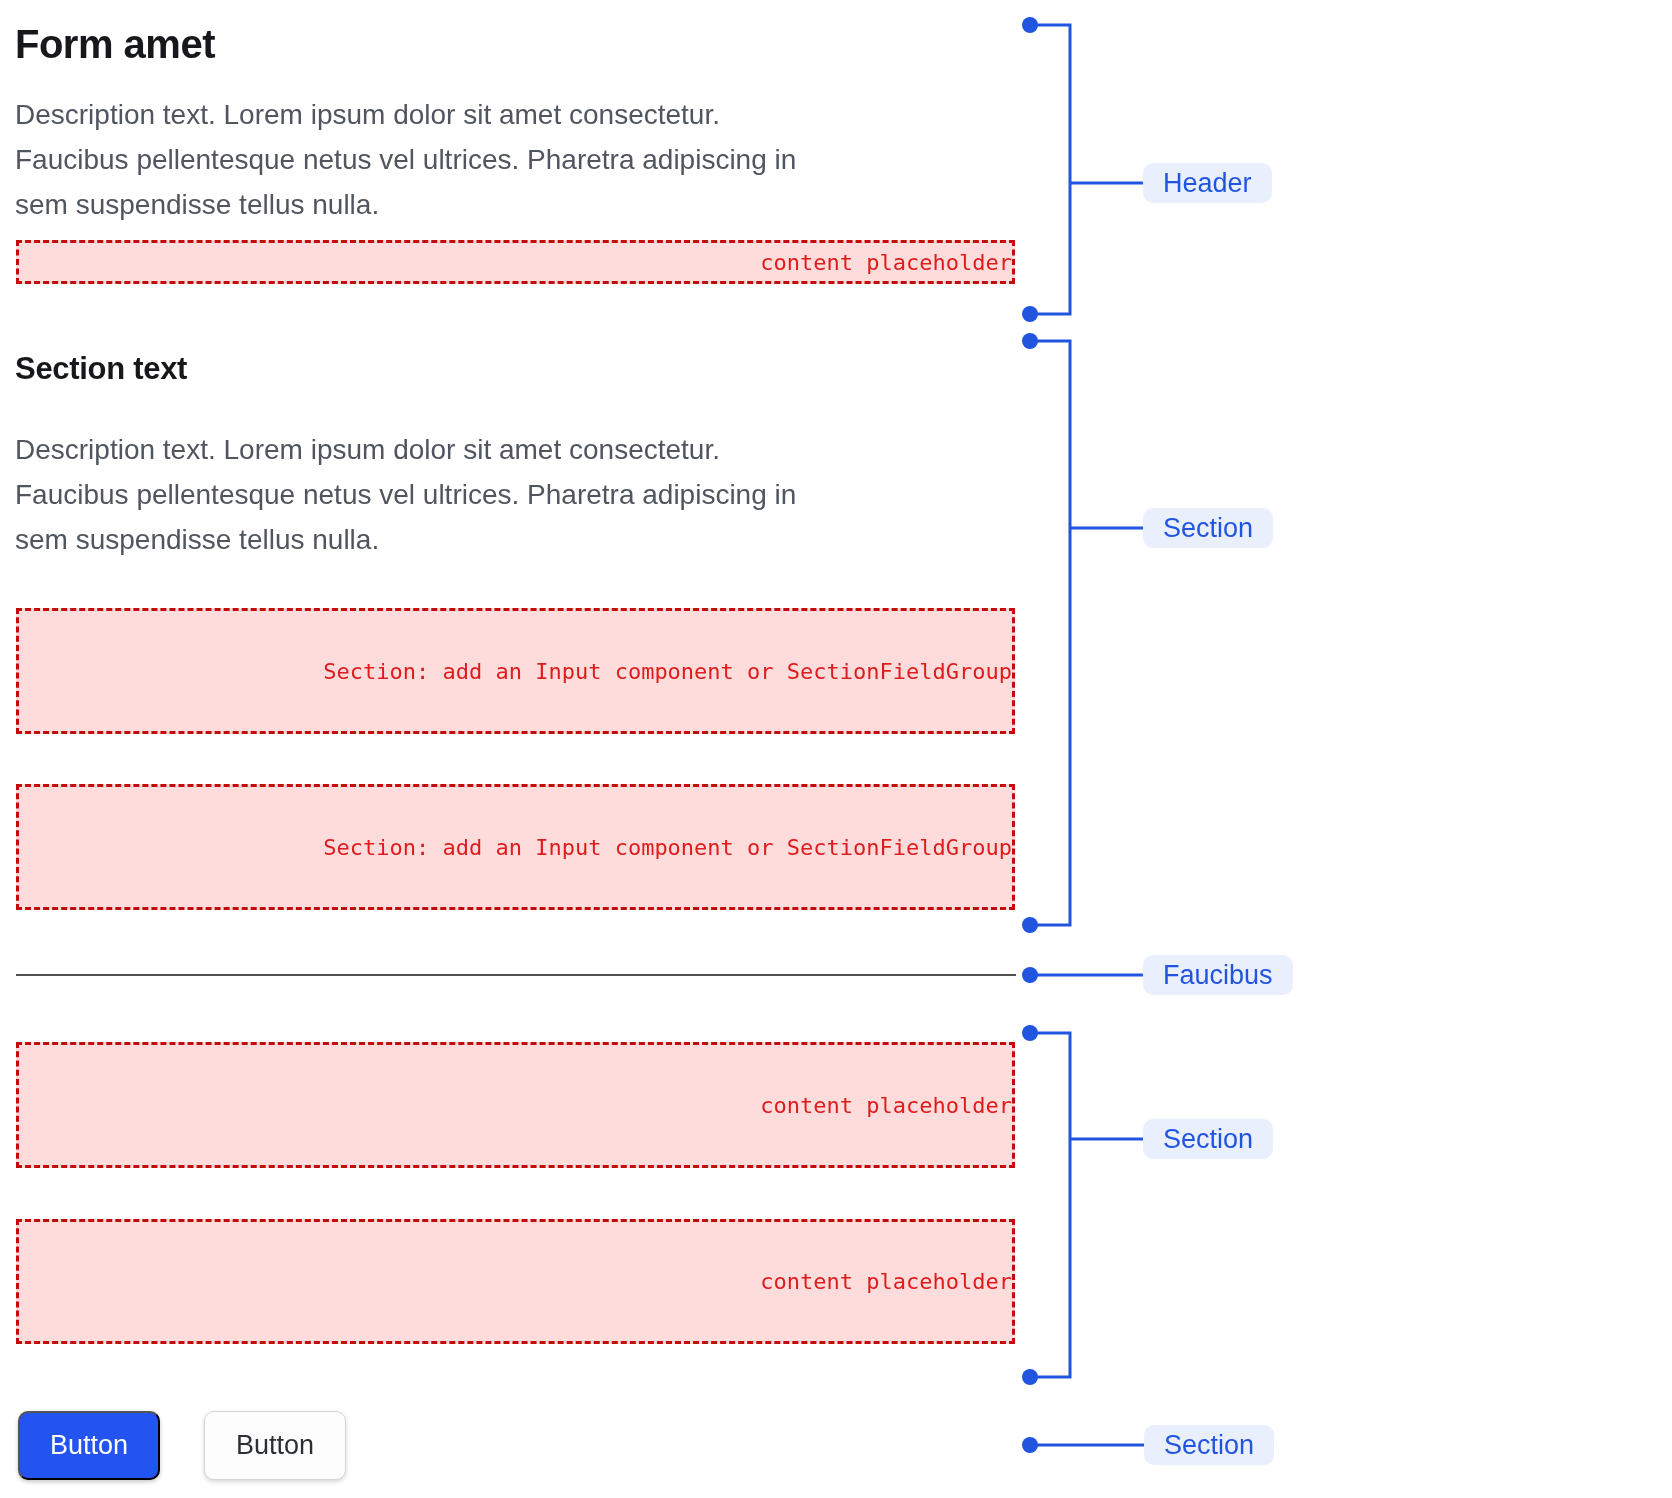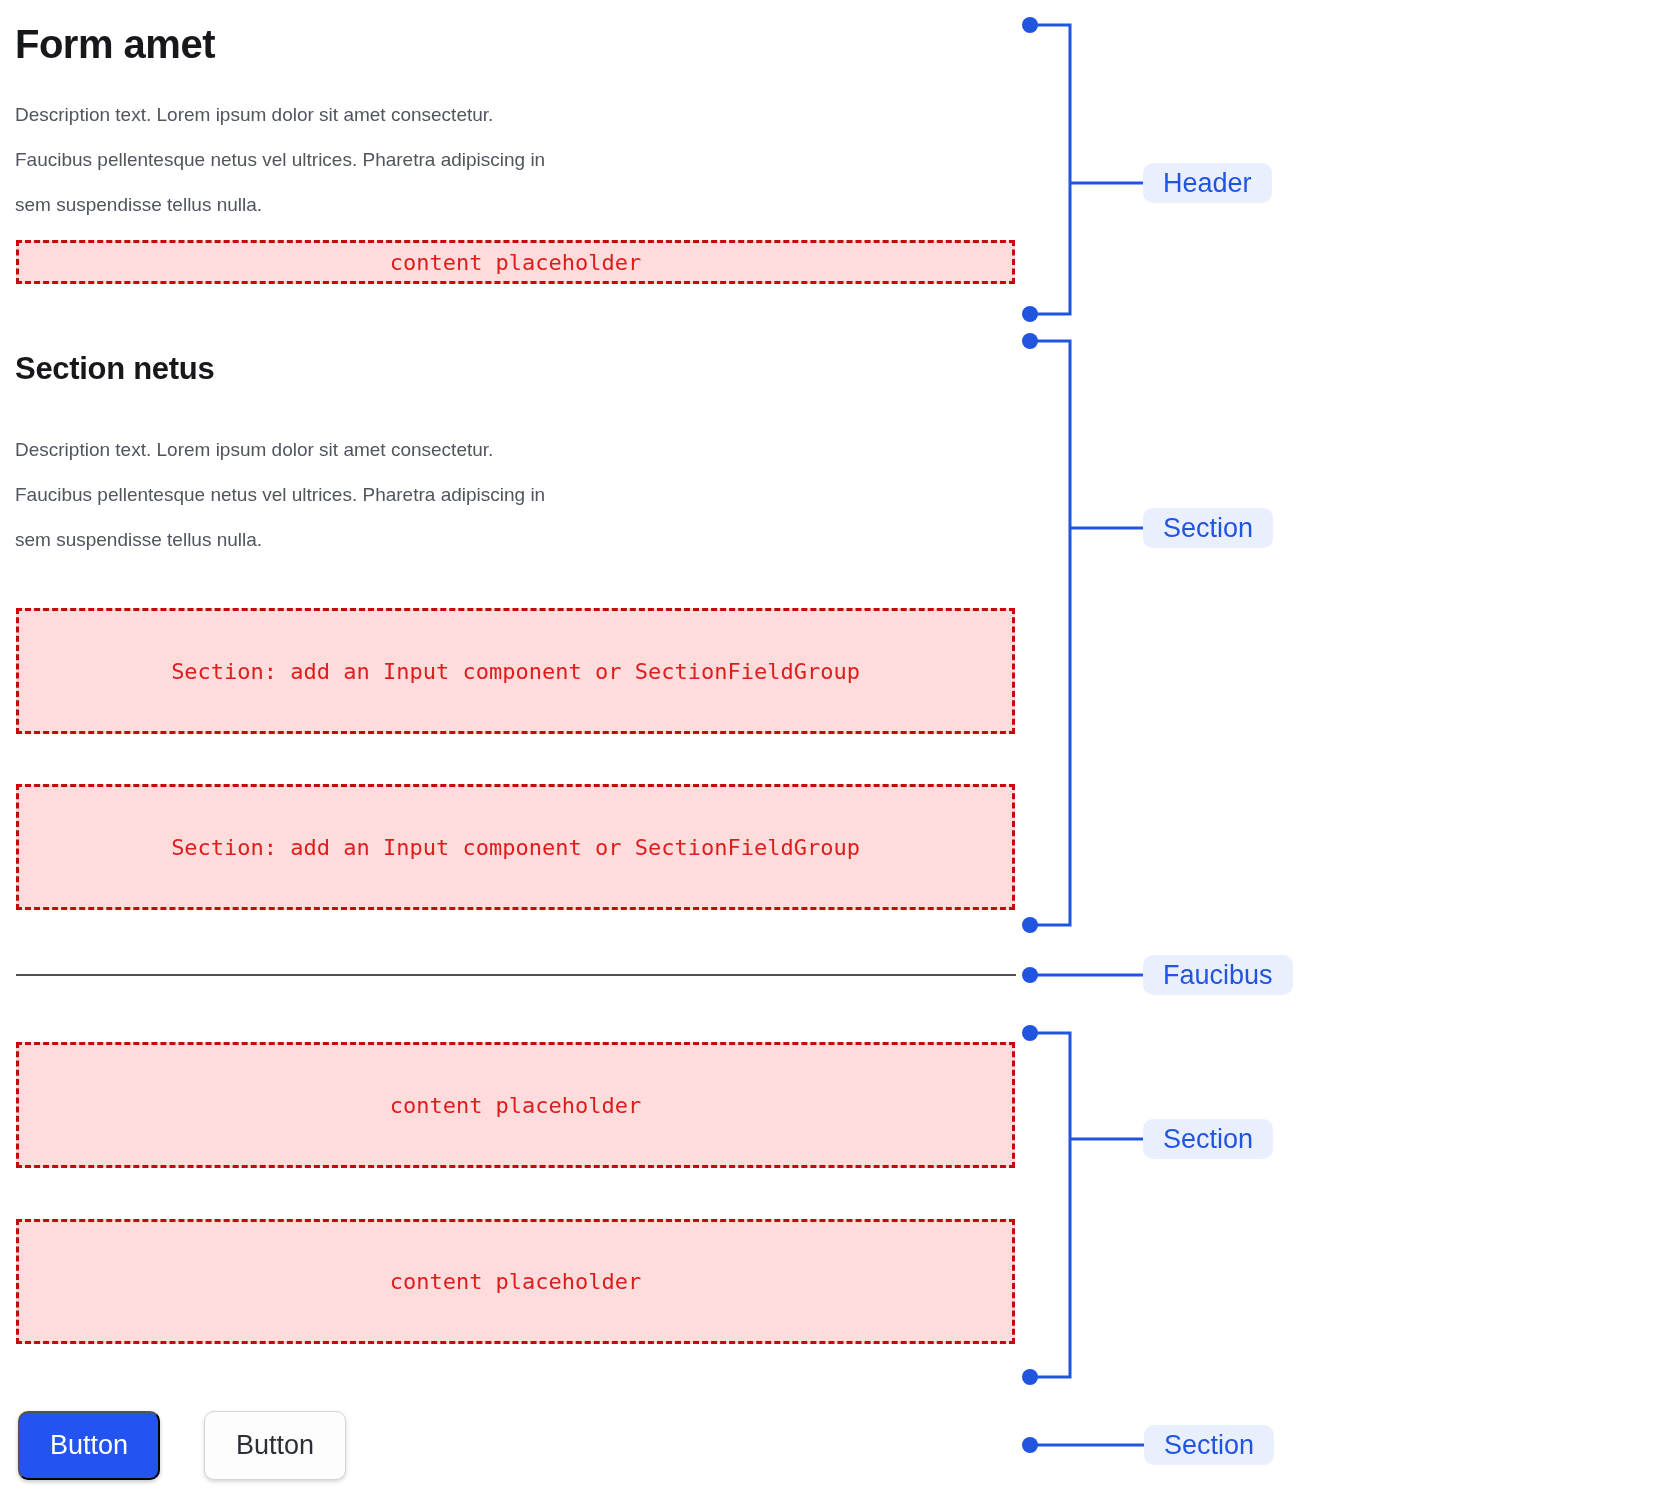--- a/index.html
+++ b/index.html
@@ -13,31 +13,31 @@
   .form-title{
     position:absolute;left:15px;top:22px;
     font-size:40px;font-weight:700;color:#17181b;letter-spacing:-.5px;
   }
   .section-title{
     position:absolute;left:15px;top:351px;
     font-size:31px;font-weight:700;color:#17181b;letter-spacing:-.3px;
   }
   .description{
     position:absolute;left:15px;width:940px;
-    font-size:19px;line-height:45px;color:#50555e;
+    font-size:28px;line-height:45px;color:#50555e;
     white-space:pre-line;
   }
   .desc-header{top:92px;}
   .desc-section{top:427px;}
   .ph-box{
     position:absolute;left:16px;width:999px;
     box-sizing:border-box;
     background:#ffdcdc;
     border:3px dashed #c40b0b;
-    display:flex;align-items:center;justify-content:center;
+    display:flex;align-items:center;justify-content:flex-end;
     font-family:"DejaVu Sans Mono", monospace;
     font-size:22px;color:#e01b1b;
   }
   .box-1{top:240px;height:44px;}
   .box-2a{top:608px;height:126px;}
   .box-2b{top:784px;height:126px;}
   .box-3{top:1042px;height:126px;}
   .box-4{top:1219px;height:125px;}
   .separator{
     position:absolute;left:16px;top:974px;width:1000px;height:2px;
@@ -81,21 +81,21 @@
 <div class="canvas">
 
   <div class="form-title">Form amet</div>
   <div class="description desc-header">Description text. Lorem ipsum dolor sit amet consectetur.
 Faucibus pellentesque netus vel ultrices. Pharetra adipiscing in
 sem suspendisse tellus nulla.</div>
   <div class="ph-box box-1">
     <span>content placeholder</span>
   </div>
 
-  <div class="section-title">Section netus</div>
+  <div class="section-title">Section text</div>
   <div class="description desc-section">Description text. Lorem ipsum dolor sit amet consectetur.
 Faucibus pellentesque netus vel ultrices. Pharetra adipiscing in
 sem suspendisse tellus nulla.</div>
   <div class="ph-box box-2a">
     <span>Section: add an Input component or SectionFieldGroup</span>
   </div>
   <div class="ph-box box-2b">
     <span>Section: add an Input component or SectionFieldGroup</span>
   </div>
 

